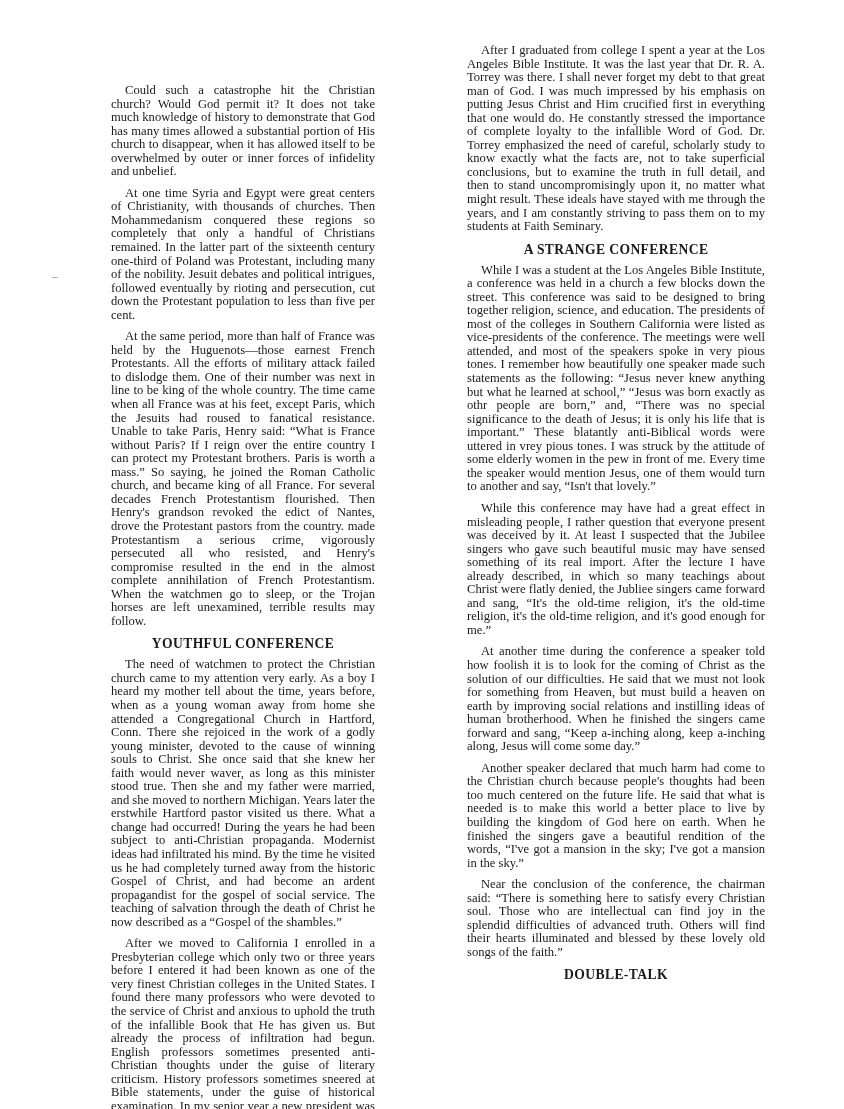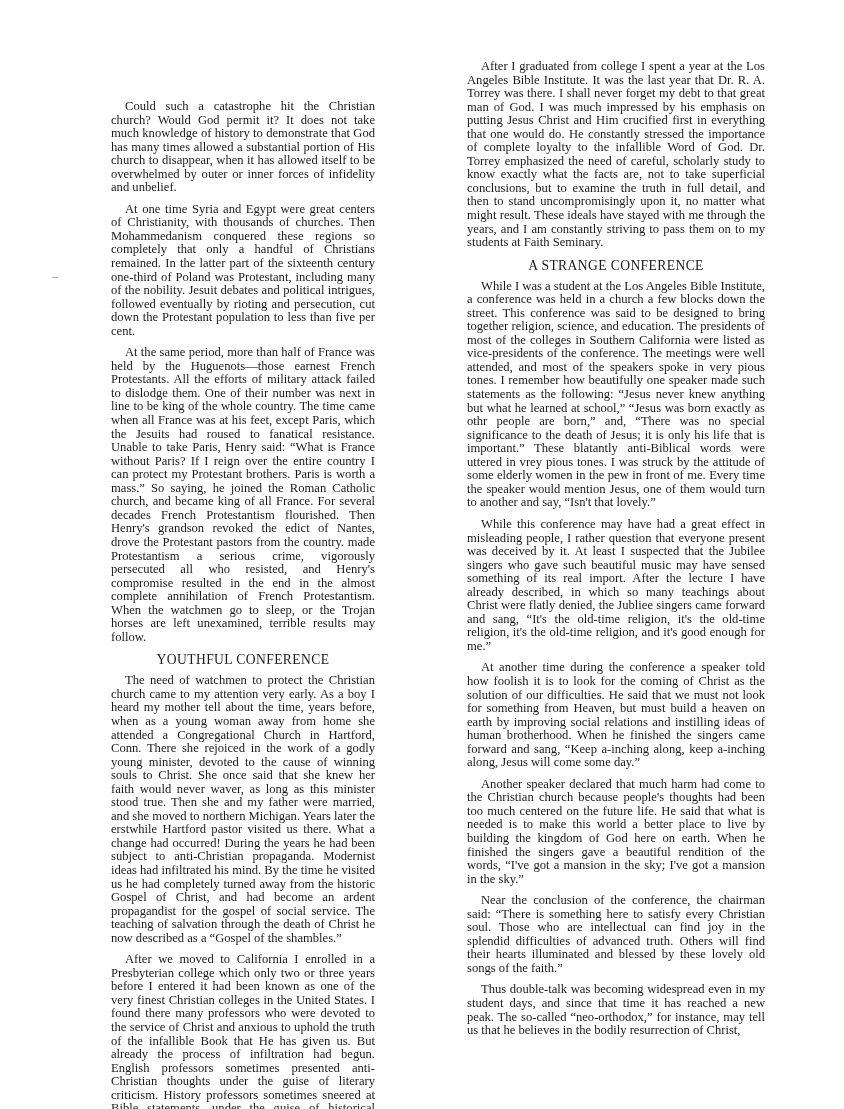--- a/index.html
+++ b/index.html
@@ -1,22 +1,22 @@
 <!DOCTYPE html>
 <html><head>
 <meta charset="utf-8">
 <style>
   html, body { margin: 0; padding: 0; background: #ffffff; }
   body { width: 844px; height: 1109px; position: relative; overflow: hidden; }
   .page { position: absolute; left: 0; top: 0; width: 844px; height: 1109px; background: #ffffff; }
-  .col { position: absolute; font-family: "Liberation Serif", "DejaVu Serif", serif; color: #1a1a1a; font-size: 12.6px; line-height: 13.55px; text-align: justify; margin-top: 16px; }
+  .col { position: absolute; font-family: "Liberation Serif", "DejaVu Serif", serif; color: #1a1a1a; font-size: 12.6px; line-height: 13.55px; text-align: justify; }
   .col-left { left: 111px; top: 84px; width: 264px; }
   .col-right { left: 467px; top: 44px; width: 298px; }
   .col p { margin: 0 0 8px 0; text-indent: 14px; hyphens: auto; }
-  .col h2 { margin: 2px 0 6px 0; font-weight: normal; font-size: 13.6px; letter-spacing: 0.4px; text-align: center; line-height: 16px; }
+  .col h2 { margin: 2px 0 6px 0; font-weight: bold; font-size: 13.6px; letter-spacing: 0.4px; text-align: center; line-height: 16px; }
   .mark { position: absolute; left: 52px; top: 277px; width: 6px; height: 1px; background: #b0b0b0; }
 </style>
 </head>
 <body>
 
 <div class="page">
   <div class="mark"></div>
 
   <div class="col col-left">
     <p>Could such a catastrophe hit the Christian church? Would God permit it? It does not take much knowledge of history to demonstrate that God has many times allowed a substantial portion of His church to disappear, when it has allowed itself to be overwhelmed by outer or inner forces of infidelity and unbelief.</p>
@@ -28,15 +28,15 @@
   </div>
 
   <div class="col col-right">
     <p>After I graduated from college I spent a year at the Los Angeles Bible Institute. It was the last year that Dr. R. A. Torrey was there. I shall never forget my debt to that great man of God. I was much impressed by his emphasis on putting Jesus Christ and Him crucified first in everything that one would do. He constantly stressed the importance of complete loyalty to the infallible Word of God. Dr. Torrey emphasized the need of careful, scholarly study to know exactly what the facts are, not to take superficial conclusions, but to examine the truth in full detail, and then to stand uncompromisingly upon it, no matter what might result. These ideals have stayed with me through the years, and I am constantly striving to pass them on to my students at Faith Seminary.</p>
     <h2>A STRANGE CONFERENCE</h2>
     <p>While I was a student at the Los Angeles Bible Institute, a conference was held in a church a few blocks down the street. This conference was said to be designed to bring together religion, science, and education. The presidents of most of the colleges in Southern California were listed as vice-presidents of the conference. The meetings were well attended, and most of the speakers spoke in very pious tones. I remember how beautifully one speaker made such statements as the following: “Jesus never knew anything but what he learned at school,” “Jesus was born exactly as othr people are born,” and, “There was no special significance to the death of Jesus; it is only his life that is important.” These blatantly anti-Biblical words were uttered in vrey pious tones. I was struck by the attitude of some elderly women in the pew in front of me. Every time the speaker would mention Jesus, one of them would turn to another and say, “Isn't that lovely.”</p>
     <p>While this conference may have had a great effect in misleading people, I rather question that everyone present was deceived by it. At least I suspected that the Jubilee singers who gave such beautiful music may have sensed something of its real import. After the lecture I have already described, in which so many teachings about Christ were flatly denied, the Jubliee singers came forward and sang, “It's the old-time religion, it's the old-time religion, it's the old-time religion, and it's good enough for me.”</p>
     <p>At another time during the conference a speaker told how foolish it is to look for the coming of Christ as the solution of our difficulties. He said that we must not look for something from Heaven, but must build a heaven on earth by improving social relations and instilling ideas of human brotherhood. When he finished the singers came forward and sang, “Keep a-inching along, keep a-inching along, Jesus will come some day.”</p>
     <p>Another speaker declared that much harm had come to the Christian church because people's thoughts had been too much centered on the future life. He said that what is needed is to make this world a better place to live by building the kingdom of God here on earth. When he finished the singers gave a beautiful rendition of the words, “I've got a mansion in the sky; I've got a mansion in the sky.”</p>
     <p>Near the conclusion of the conference, the chairman said: “There is something here to satisfy every Christian soul. Those who are intellectual can find joy in the splendid difficulties of advanced truth. Others will find their hearts illuminated and blessed by these lovely old songs of the faith.”</p>
-    <p>Thus double-talk was becoming widespread even in my student days, and since that time it has reached a new peak. The so-called “neo-orthodox,” for instance, may tell us that he believes in the bodily resurrection of Christ,</p>
+    <h2>DOUBLE-TALK</h2>
   </div>
 </div>
 
 </body></html>

